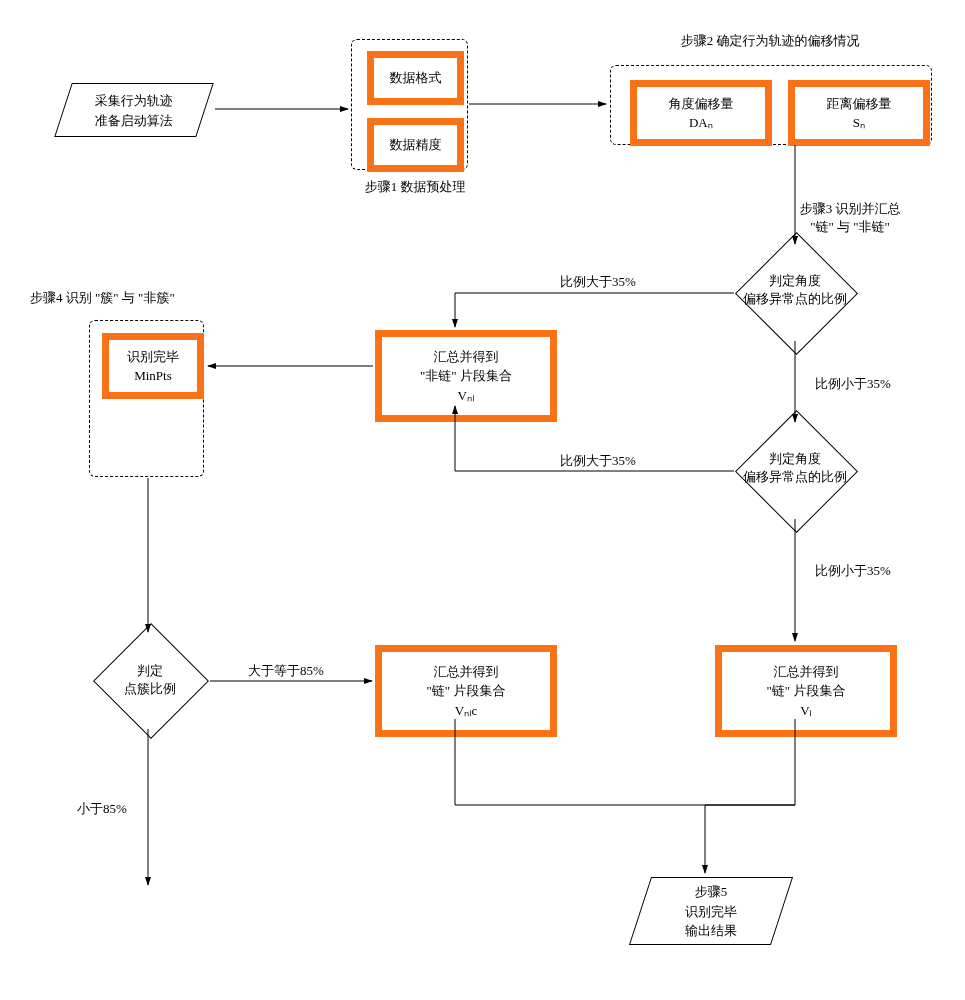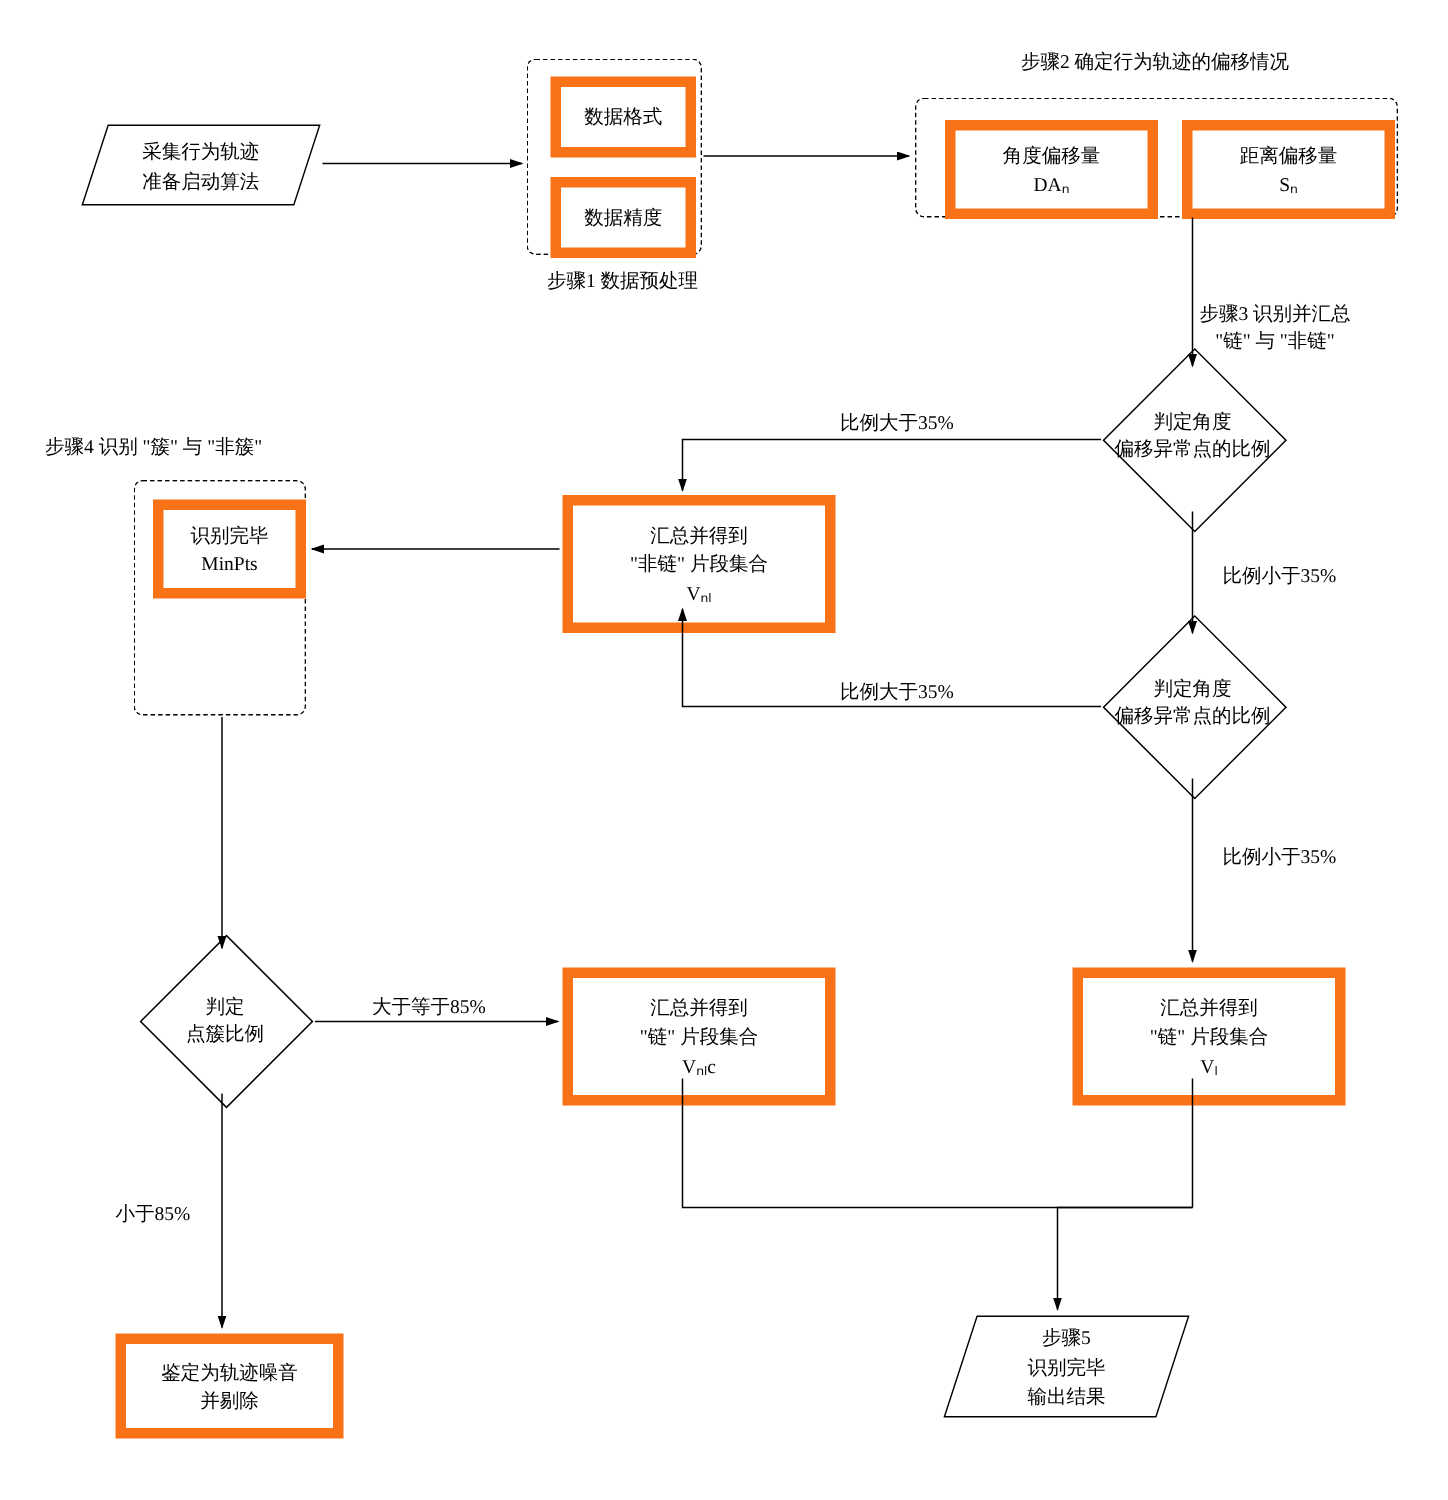--- a/index.html
+++ b/index.html
@@ -88,24 +88,20 @@
     <div><span>判定</span><br><span>点簇比例</span></div>
   </div>
 </div>
 
 <div class="box" style="left:375px;top:645px;width:160px;height:70px">
   <span>汇总并得到</span>
   <span>"链" 片段集合</span>
   <span class="it">Vₙₗc</span>
 </div>
 
-<div class="box" style="left:77px;top:889px;width:130px;height:48px">
-  <span>鉴定为轨迹噪音</span>
-  <span>并剔除</span>
-</div>
 
 <div class="para" style="left:640px;top:877px;width:140px;height:66px">
   <div><span>步骤5</span><br><span>识别完毕</span><br><span>输出结果</span></div>
 </div>
 
 <div class="lbl" style="left:560px;top:273px">比例大于35%</div>
 <div class="lbl" style="left:815px;top:375px">比例小于35%</div>
 <div class="lbl" style="left:560px;top:452px">比例大于35%</div>
 <div class="lbl" style="left:815px;top:562px">比例小于35%</div>
 <div class="lbl" style="left:248px;top:662px">大于等于85%</div>

